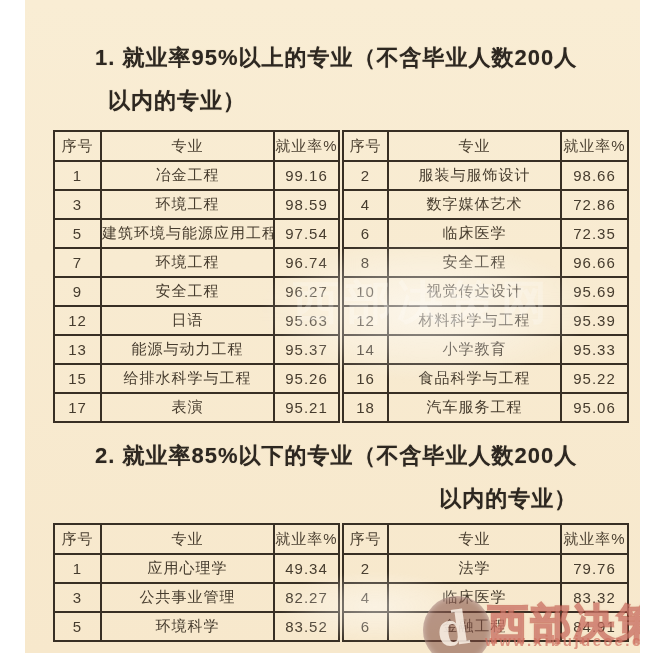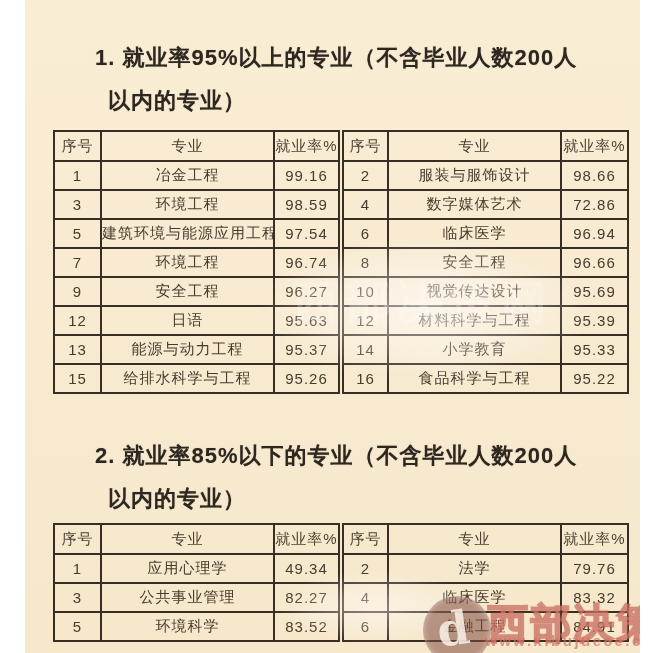--- a/index.html
+++ b/index.html
@@ -16,21 +16,21 @@
   .heading{
     position:absolute;
     color:#2d2720;
     font-size:22px;
     font-weight:600;
     letter-spacing:1px;
     line-height:43px;
     text-shadow:0 0 1px rgba(45,39,32,.35);
   }
   #heading-1{left:70px;top:36px;}
-  #heading-2{left:70px;top:434px;}
+  #heading-2{left:70px;top:434px;text-align:right;}
   .heading .line2{display:block;margin-left:13px;}
 
   table{
     position:absolute;left:28px;
     border-collapse:collapse;table-layout:fixed;
     width:574px;
   }
   #table-1{top:130px;}
   #table-2{top:523px;}
   th,td{
@@ -133,21 +133,21 @@
           <td>4</td>
           <td>数字媒体艺术</td>
           <td>72.86</td>
         </tr>
         <tr>
           <td>5</td>
           <td>建筑环境与能源应用工程</td>
           <td>97.54</td>
           <td>6</td>
           <td>临床医学</td>
-          <td>96.94</td>
+          <td>72.35</td>
         </tr>
         <tr>
           <td>7</td>
           <td>环境工程</td>
           <td>96.74</td>
           <td>8</td>
           <td>安全工程</td>
           <td>96.66</td>
         </tr>
         <tr>
@@ -175,20 +175,28 @@
           <td>95.33</td>
         </tr>
         <tr>
           <td>15</td>
           <td>给排水科学与工程</td>
           <td>95.26</td>
           <td>16</td>
           <td>食品科学与工程</td>
           <td>95.22</td>
         </tr>
+        <tr>
+          <td>17</td>
+          <td>表演</td>
+          <td>95.21</td>
+          <td>18</td>
+          <td>汽车服务工程</td>
+          <td>95.06</td>
+        </tr>
       </tbody>
     </table>
 
   <div class="heading" id="heading-2">
     <span class="line1">2. 就业率85%以下的专业（不含毕业人数200人</span>
     <span class="line2">以内的专业）</span>
   </div>
 
   <table id="table-2">
     <colgroup>

